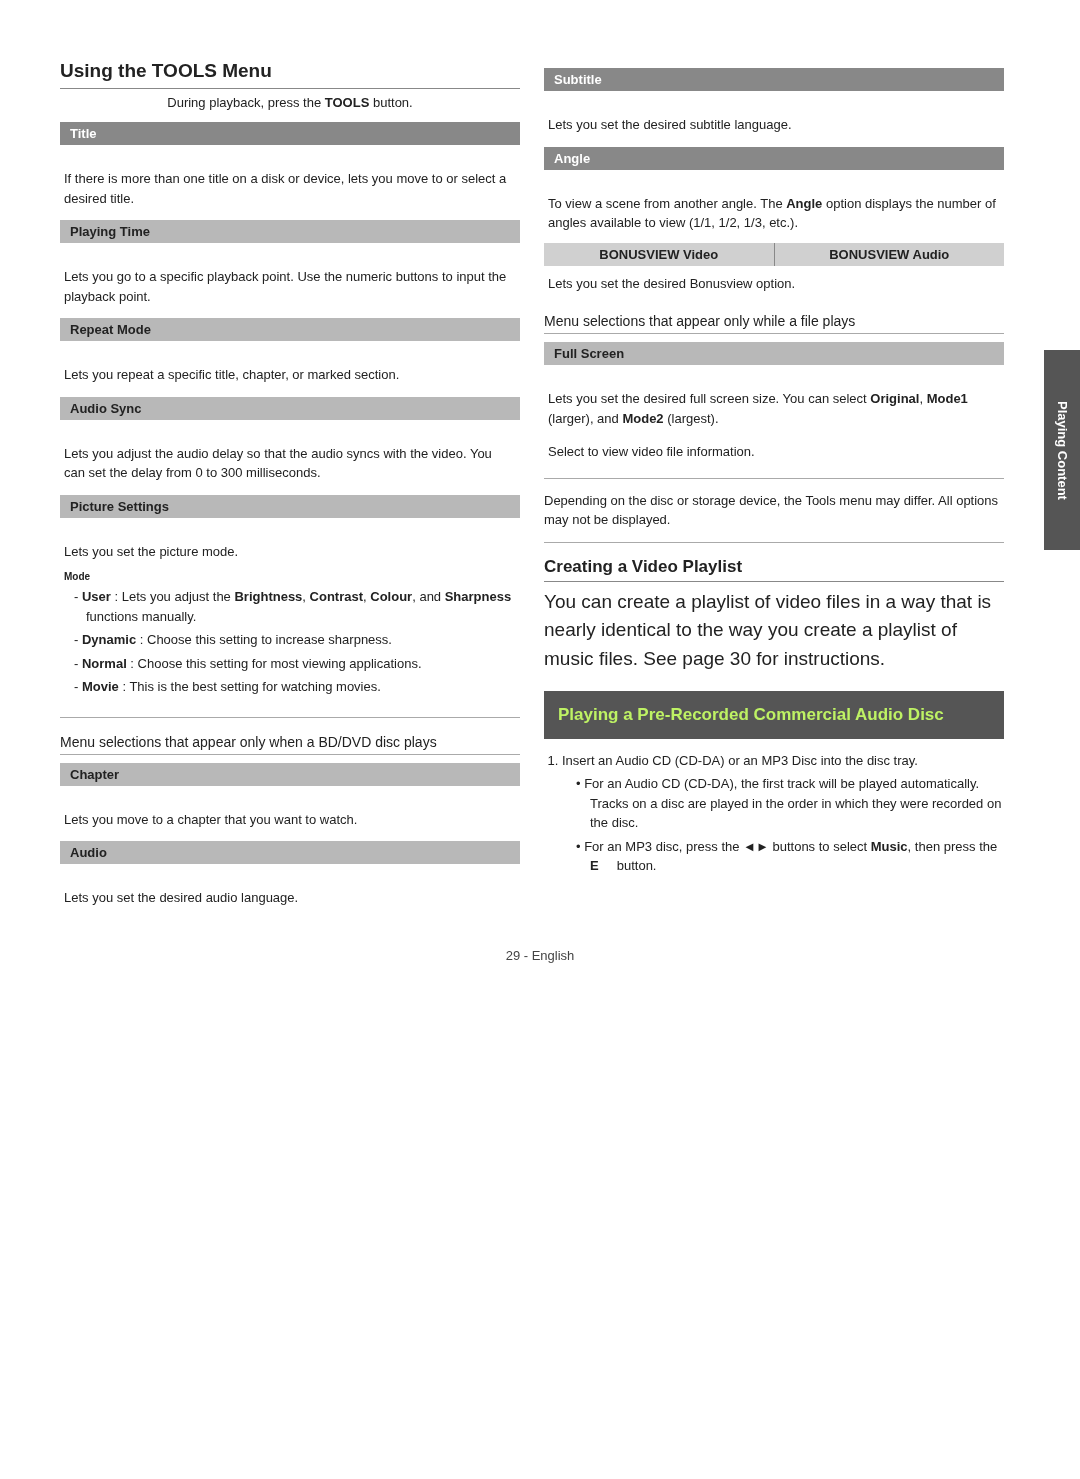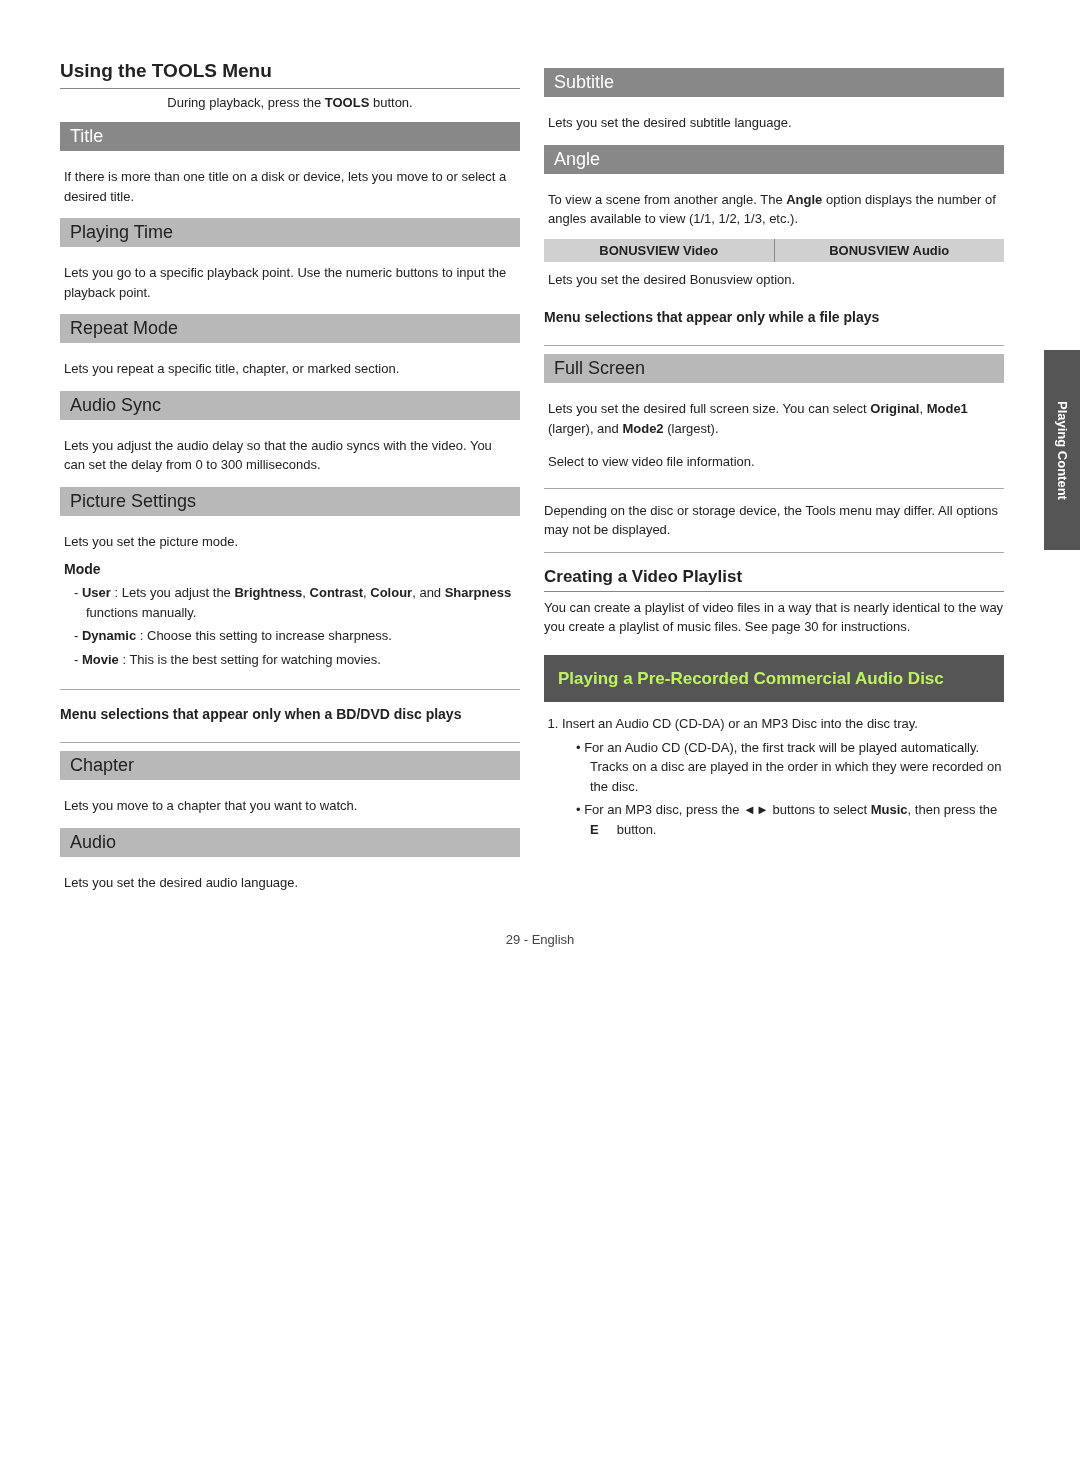--- a/index.html
+++ b/index.html
@@ -38,40 +38,40 @@
       border-bottom: 1px solid #888;
     }
     .intro-text {
       font-size: 13px;
       margin-bottom: 12px;
       text-align: center;
     }
     .section-header {
       background: #d0d0d0;
       padding: 4px 10px;
-      font-size: 18px;
-      font-weight: normal;
-      margin-bottom: 12px;
+      font-size: 13px;
+      font-weight: bold;
+      margin-bottom: 20px;
       margin-top: 8px;
     }
     .section-header.dark {
       background: #888;
       color: #fff;
     }
     .section-header.medium {
       background: #b8b8b8;
     }
     .section-body {
       font-size: 13px;
       margin-bottom: 6px;
       padding: 4px 4px;
       line-height: 1.5;
     }
     .sub-header {
-      font-size: 14px;
+      font-size: 10px;
       font-weight: bold;
       margin-top: 8px;
       margin-bottom: 3px;
     }
     .mode-list {
       list-style: none;
       padding-left: 10px;
     }
     .mode-list li {
       font-size: 13px;
@@ -79,25 +79,25 @@
       padding-left: 12px;
       text-indent: -12px;
       line-height: 1.5;
     }
     .mode-list li::before {
       content: "- ";
     }
     b { font-weight: bold; }
     .menu-sel-header {
       font-size: 14px;
-      font-weight: bold;
+      font-weight: normal;
       margin-top: 16px;
       margin-bottom: 8px;
       border-bottom: 1px solid #aaa;
-      padding-bottom: 20px;
+      padding-bottom: 4px;
     }
     .bonusview-row {
       display: flex;
       margin-bottom: 4px;
       margin-top: 0;
     }
     .bonusview-cell {
       background: #d0d0d0;
       padding: 4px 16px;
       font-size: 13px;
@@ -122,21 +122,21 @@
     }
     h2.section-title2 {
       font-size: 17px;
       font-weight: bold;
       margin-top: 14px;
       margin-bottom: 6px;
       padding-bottom: 4px;
       border-bottom: 1px solid #888;
     }
     .creating-body {
-      font-size: 13px;
+      font-size: 19px;
       line-height: 1.5;
     }
     .playing-box {
       background: #555;
       color: #bef264;
       padding: 12px 14px;
       margin-top: 18px;
       margin-bottom: 12px;
     }
     .playing-box h2 {
@@ -219,20 +219,21 @@
       <div class="section-header medium">Audio Sync</div>
       <div class="section-body">Lets you adjust the audio delay so that the audio syncs with the video. You can set the delay from 0 to 300 milliseconds.</div>
 
       <div class="section-header medium">Picture Settings</div>
       <div class="section-body">
         <span>Lets you set the picture mode.</span>
         <div class="sub-header">Mode</div>
         <ul class="mode-list">
           <li><b>User</b> : Lets you adjust the <b>Brightness</b>, <b>Contrast</b>, <b>Colour</b>, and <b>Sharpness</b> functions manually.</li>
           <li><b>Dynamic</b> : Choose this setting to increase sharpness.</li>
+          <li><b>Normal</b> : Choose this setting for most viewing applications.</li>
           <li><b>Movie</b> : This is the best setting for watching movies.</li>
         </ul>
       </div>
 
       <hr class="separator">
 
       <div class="menu-sel-header">Menu selections that appear only when a BD/DVD disc plays</div>
 
       <div class="section-header medium">Chapter</div>
       <div class="section-body">Lets you move to a chapter that you want to watch.</div>

